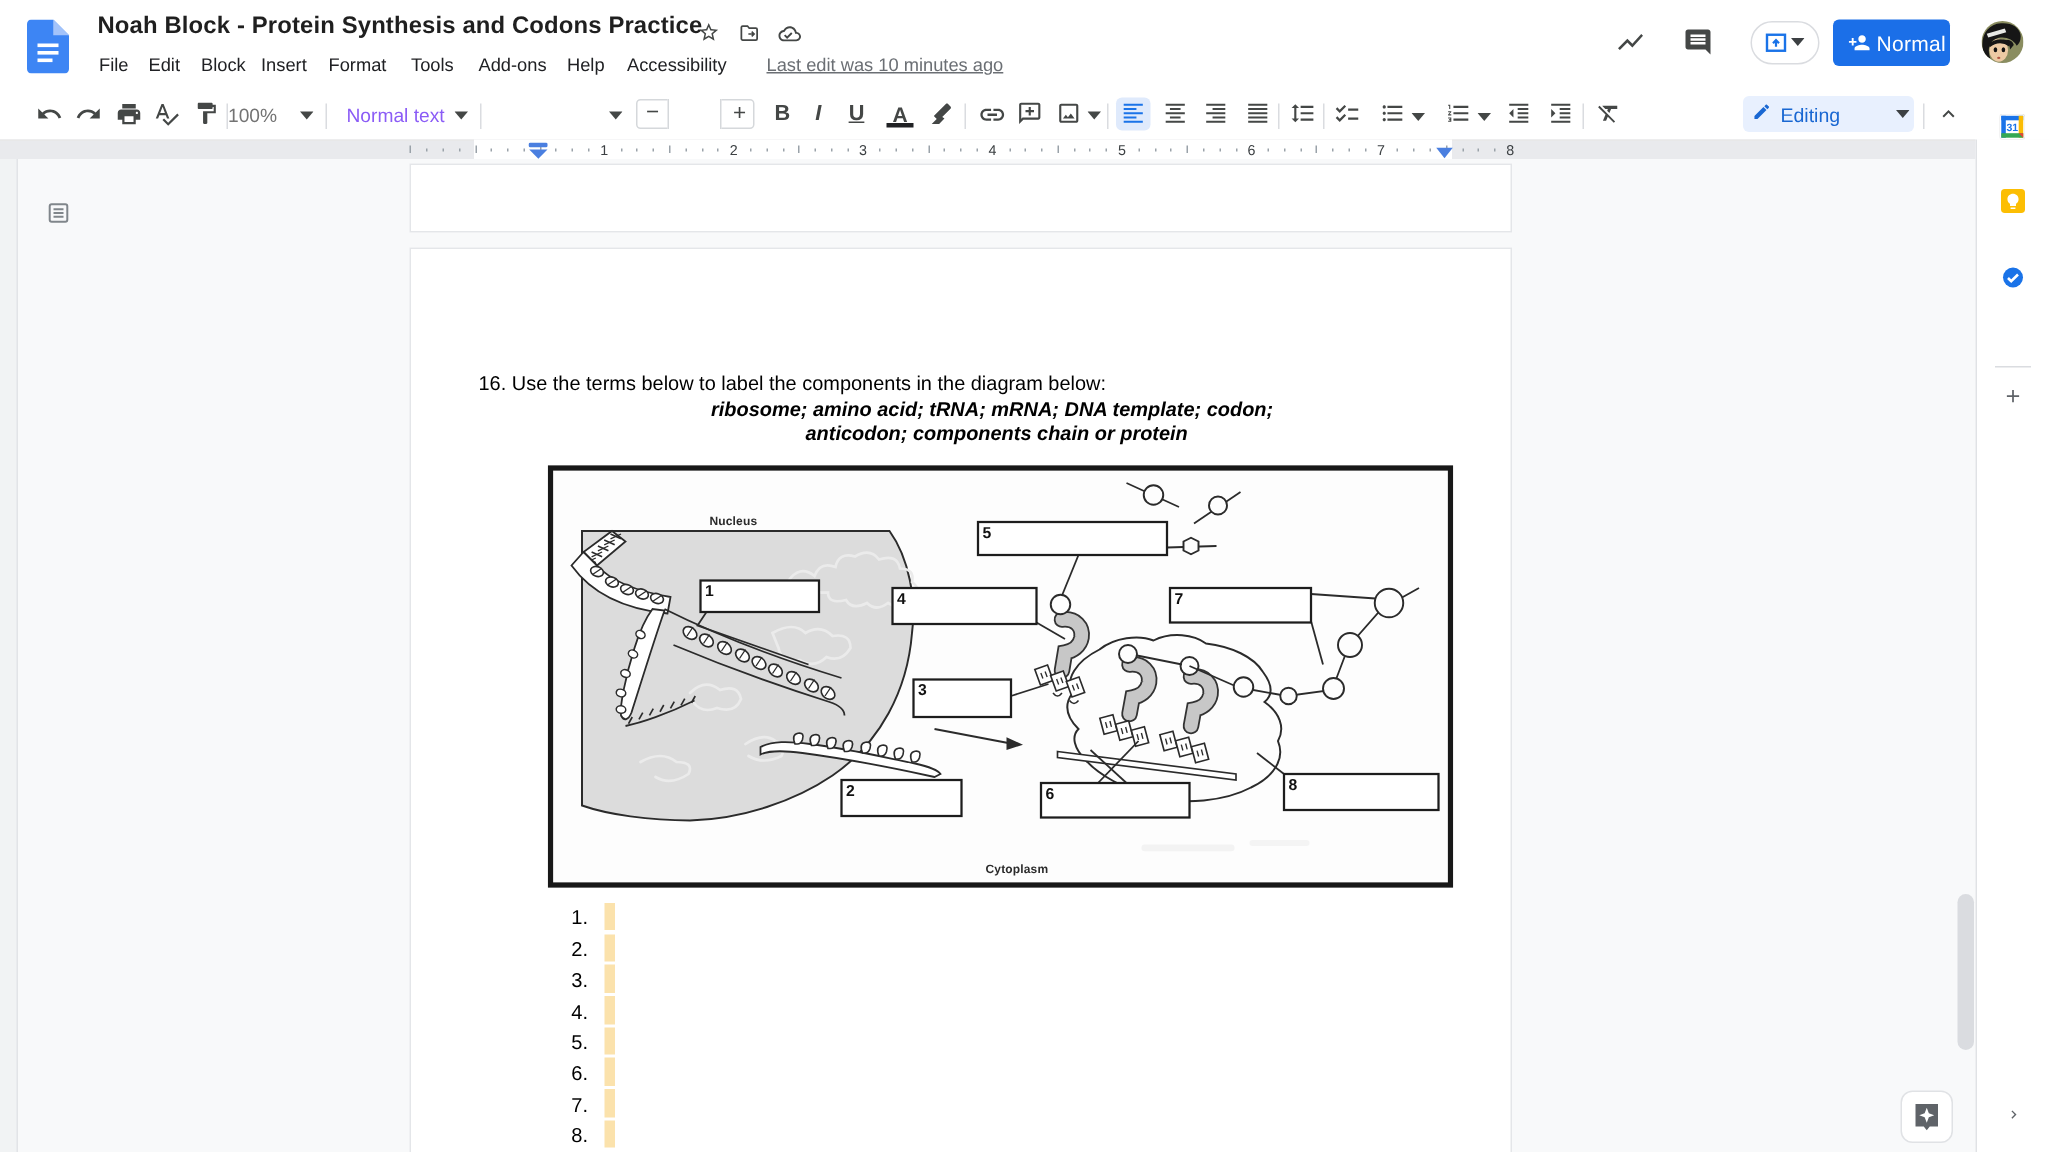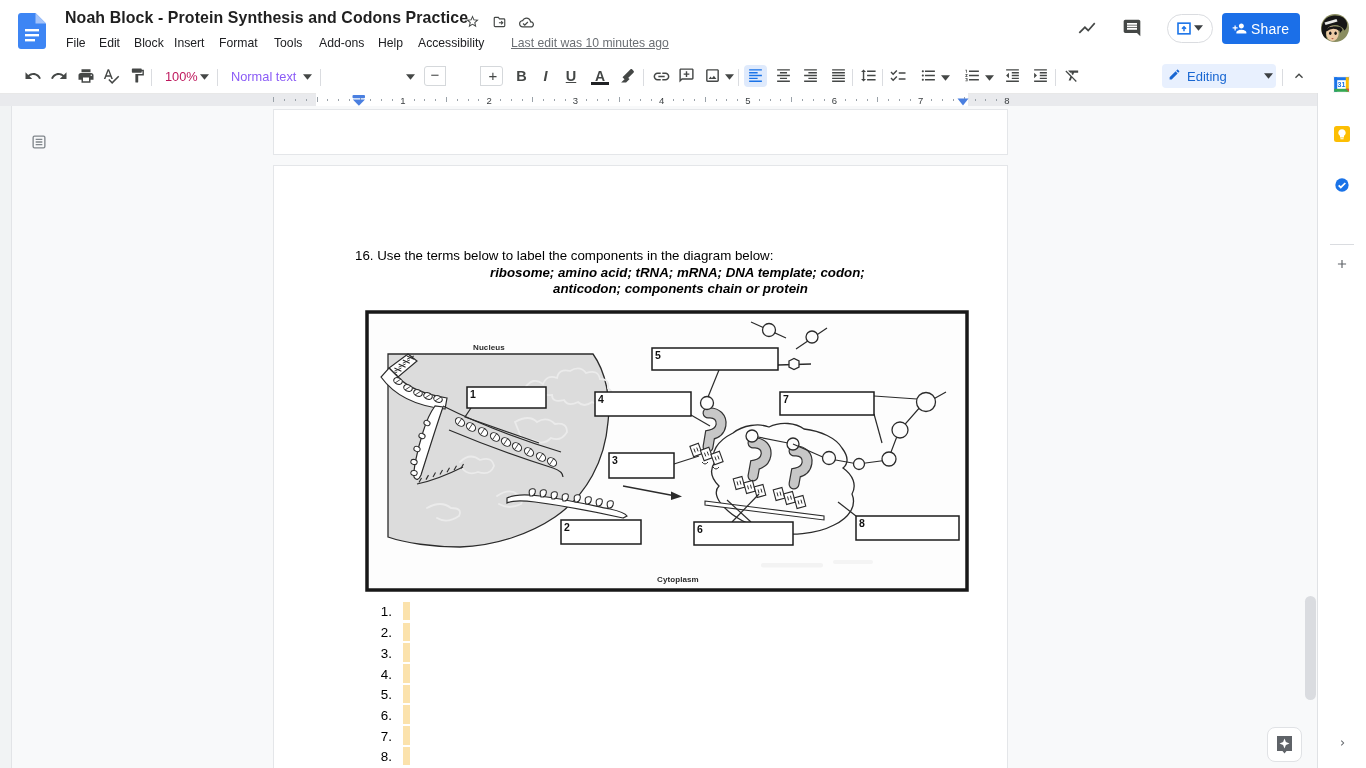--- a/index.html
+++ b/index.html
@@ -12,21 +12,21 @@
   .lastedit { position:absolute; top:36px; font-size:12.2px; color:#6b6f74; text-decoration:underline; }
   #ruler { position:absolute; left:0; top:93px; width:1317px; height:13px; background:#e9eaed; border-top:1px solid #e8e8e8; }
   #rulerwhite { position:absolute; left:316px; top:93px; width:652px; height:13px; background:#fff; }
   .tick { position:absolute; background:#9aa2a9; }
   .rnum { position:absolute; top:95px; font-size:9.5px; color:#3c4043; width:10px; text-align:center; }
   #leftpane { position:absolute; left:0; top:106px; width:12px; height:662px; background:#f1f3f4; border-right:1px solid #e2e4e7; }
   #page1 { position:absolute; left:273px; top:109px; width:735px; height:46px; background:#fff; border:1px solid #e4e6e9; }
   #page2 { position:absolute; left:273px; top:165px; width:735px; height:610px; background:#fff; border:1px solid #e4e6e9; }
   #sidebar { position:absolute; left:1317px; top:93px; width:49px; height:675px; background:#fff; border-left:1px solid #e0e2e5; }
   .doctext { position:absolute; font-size:13.3px; color:#000; white-space:nowrap; }
-  .bi { font-weight:bold; font-style:italic;margin-left:16px; }
+  .bi { font-weight:bold; font-style:italic; }
   .hl { position:absolute; width:6.5px; height:18.6px; background:#fbe2ac; left:403px; }
   .lnum { position:absolute; width:30px; text-align:right; left:362px; font-size:13.4px; color:#000; }
   .sep { position:absolute; top:69px; width:1px; height:17px; background:#dadce0; }
 </style>
 </head>
 <body>
 <div id="topbar"></div>
 
 <svg class="abs" style="left:18px;top:13px" width="28" height="36" viewBox="0 0 28 36">
   <path d="M17.5 0 H3 C1.3 0 0 1.3 0 3 v30 c0 1.7 1.3 3 3 3 h22 c1.7 0 3-1.3 3-3 V10.5 Z" fill="#3d85f4"></path>
@@ -72,21 +72,21 @@
   <path d="M12 16 v-6 M9 12.5 l3-3.2 3 3.2" fill="none" stroke="#1a73e8" stroke-width="2.2"></path>
 </svg>
 <svg class="abs" style="left:1194px;top:25px" width="9" height="6" viewBox="0 0 10 6" fill="#3c4043">
     <path d="M0 0 L10 0 L5 6 Z"></path>
   </svg>
 
 <div class="abs" style="left:1222px;top:13px;width:78px;height:31px;background:#1b6fe8;border-radius:4px"></div>
 <svg class="abs" style="left:1231px;top:21px" width="17" height="15" viewBox="0 0 24 24" fill="#fff">
   <path d="M15 12c2.21 0 4-1.79 4-4s-1.79-4-4-4-4 1.79-4 4 1.79 4 4 4zm-9-2V7H4v3H1v2h3v3h2v-3h3v-2H6zm9 4c-2.67 0-8 1.34-8 4v2h16v-2c0-2.66-5.33-4-8-4z"></path>
 </svg>
-<div class="abs" style="left:1251px;top:21px;font-size:14px;color:#fff;letter-spacing:0.2px">Share</div>
+<div class="abs" style="left:1251px;top:21px;font-size:14px;color:#fff;letter-spacing:0.2px">Normal</div>
 
 <svg class="abs" style="left:1320.5px;top:14px" width="28" height="28" viewBox="0 0 28 28">
   <defs>
       <clipPath id="avc">
         <circle cx="14" cy="14" r="14"></circle>
       </clipPath>
     </defs>
   <g clip-path="url(#avc)">
     <rect width="28" height="28" fill="#8a8d60"></rect>
     <path d="M1,20 C-1,10 4,2 13,1.5 C20,1 25,4 26,9 C26.5,12 25.5,15 23.5,16.5 C20,10 10,9 6,15 C4.5,18 4.5,21 6,25 L3.5,24 C2,23 1.5,21.5 1,20 Z" fill="#161616"></path>
@@ -109,21 +109,21 @@
     </svg>
 <svg class="abs" style="left:77.0px;top:67px" width="18" height="18" viewBox="0 0 24 24" fill="#444746">
       <path d="M19 8H5c-1.66 0-3 1.34-3 3v6h4v4h12v-4h4v-6c0-1.66-1.34-3-3-3zm-3 11H8v-5h8v5zm3-7c-.55 0-1-.45-1-1s.45-1 1-1 1 .45 1 1-.45 1-1 1zm-1-9H6v4h12V3z"></path>
     </svg>
 <svg class="abs" style="left:102.0px;top:67px" width="18" height="18" viewBox="0 0 24 24" fill="#444746">
       <path d="M12.45 16h2.09L9.43 3H7.57L2.46 16h2.09l1.12-3h5.64l1.14 3zm-6.02-5L8.5 5.48 10.57 11H6.43zm15.16.59l-8.09 8.09L9.83 16l-1.41 1.41 5.09 5.09L23 13l-1.41-1.41z"></path>
     </svg>
 <svg class="abs" style="left:128.5px;top:67px" width="17" height="17" viewBox="0 0 24 24" fill="#444746">
       <path d="M18 4V3c0-.55-.45-1-1-1H5c-.55 0-1 .45-1 1v4c0 .55.45 1 1 1h12c.55 0 1-.45 1-1V6h1v4H9v11c0 .55.45 1 1 1h2c.55 0 1-.45 1-1v-9h8V4h-3z"></path>
     </svg>
-<div class="abs" style="left:165px;top:69px;font-size:12.8px;color:#be185d">100%</div>
+<div class="abs" style="left:152px;top:69px;font-size:12.8px;color:#737373">100%</div>
 <svg class="abs" style="left:200px;top:73.5px" width="9" height="6" viewBox="0 0 10 6" fill="#444746">
       <path d="M0 0 L10 0 L5 6 Z"></path>
     </svg>
 <div class="abs" style="left:231px;top:69px;font-size:12.8px;color:#8b5cf6">Normal text</div>
 <svg class="abs" style="left:303px;top:73.5px" width="9" height="6" viewBox="0 0 10 6" fill="#444746">
       <path d="M0 0 L10 0 L5 6 Z"></path>
     </svg>
 <svg class="abs" style="left:406px;top:73.5px" width="9" height="6" viewBox="0 0 10 6" fill="#444746">
       <path d="M0 0 L10 0 L5 6 Z"></path>
     </svg>
@@ -297,21 +297,21 @@
 
 <div id="leftpane"></div>
 <svg class="abs" style="left:31px;top:134px" width="16" height="16" viewBox="0 0 24 24" fill="none" stroke="#80868b" stroke-width="2">
   <rect x="3.2" y="3.2" width="17.6" height="17.6" rx="2"></rect>
   <path d="M7 8.2 h10 M7 12 h10 M7 15.8 h10" stroke-width="1.9"></path>
 </svg>
 
 <div id="page1"></div>
 <div id="page2"></div>
 
-<div class="doctext" style="left:355px;top:248px">16. Use the terms below to label the components in the diagram below:</div>
+<div class="doctext" style="left:319px;top:248px">16. Use the terms below to label the components in the diagram below:</div>
 <div class="doctext bi" style="left:474px;top:264.5px">ribosome; amino acid; tRNA; mRNA; DNA template; codon;</div>
 <div class="doctext bi" style="left:537px;top:280.5px">anticodon; components chain or protein</div>
 
 <div id="diagram">
 <svg class="abs" style="left:365px;top:310px" width="604" height="282" viewBox="0 0 604 282">
 <rect x="0" y="0" width="604" height="282" fill="#fdfdfd"></rect>
 <rect x="2" y="2" width="600" height="278" fill="none" stroke="#181818" stroke-width="3.5"></rect>
 <path d="M23,44 H228 C241,62 246,90 243,112 C240,150 222,185 190,207 C165,224 130,236 95,237 C68,237 40,233 23,227 Z" fill="#dcdcdc" stroke="#2b2b2b" stroke-width="1.3"></path>
 <path d="M160,78 q8,-12 18,-4 q4,-10 14,-6 q2,-10 13,-7 q10,-6 16,2 q12,-4 14,6 q10,0 8,9 q8,6 -2,11 q-6,8 -14,3 q-8,6 -14,0 q-10,5 -14,-2 q-12,3 -12,-5 q-12,1 -10,-7 z" stroke="#ebebeb" fill="none" stroke-width="1.8" stroke-linecap="round"></path>
 <path d="M150,112 q14,-8 22,0 q10,-6 18,2 q12,-2 12,8 q-6,10 -16,6 q-8,8 -18,2 q-12,2 -14,-8 z" stroke="#ebebeb" fill="none" stroke-width="1.8" stroke-linecap="round"></path>

